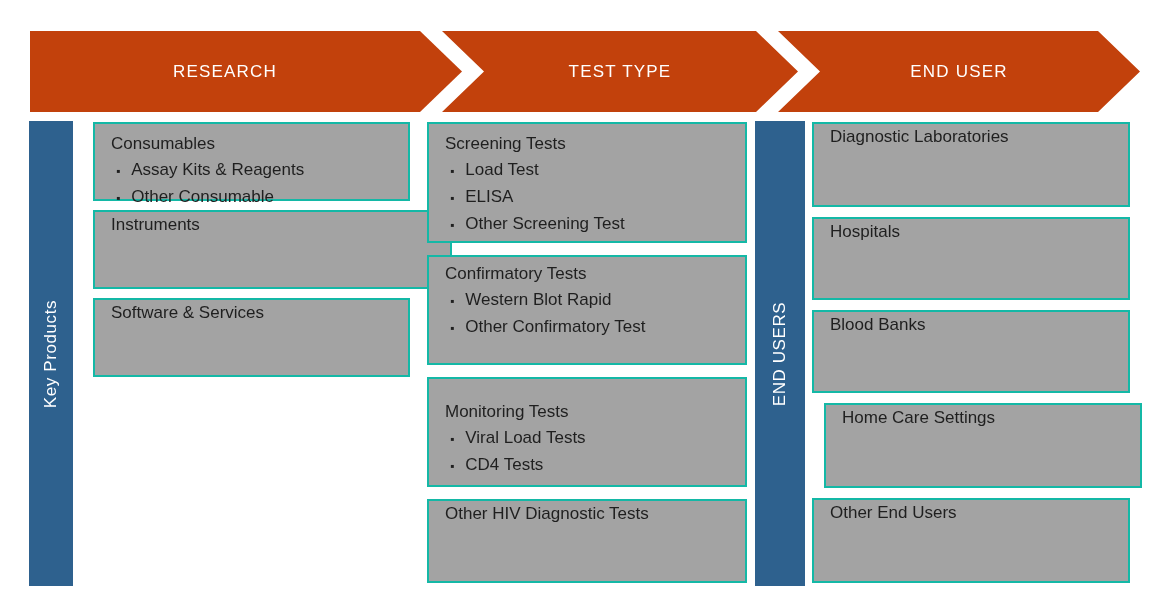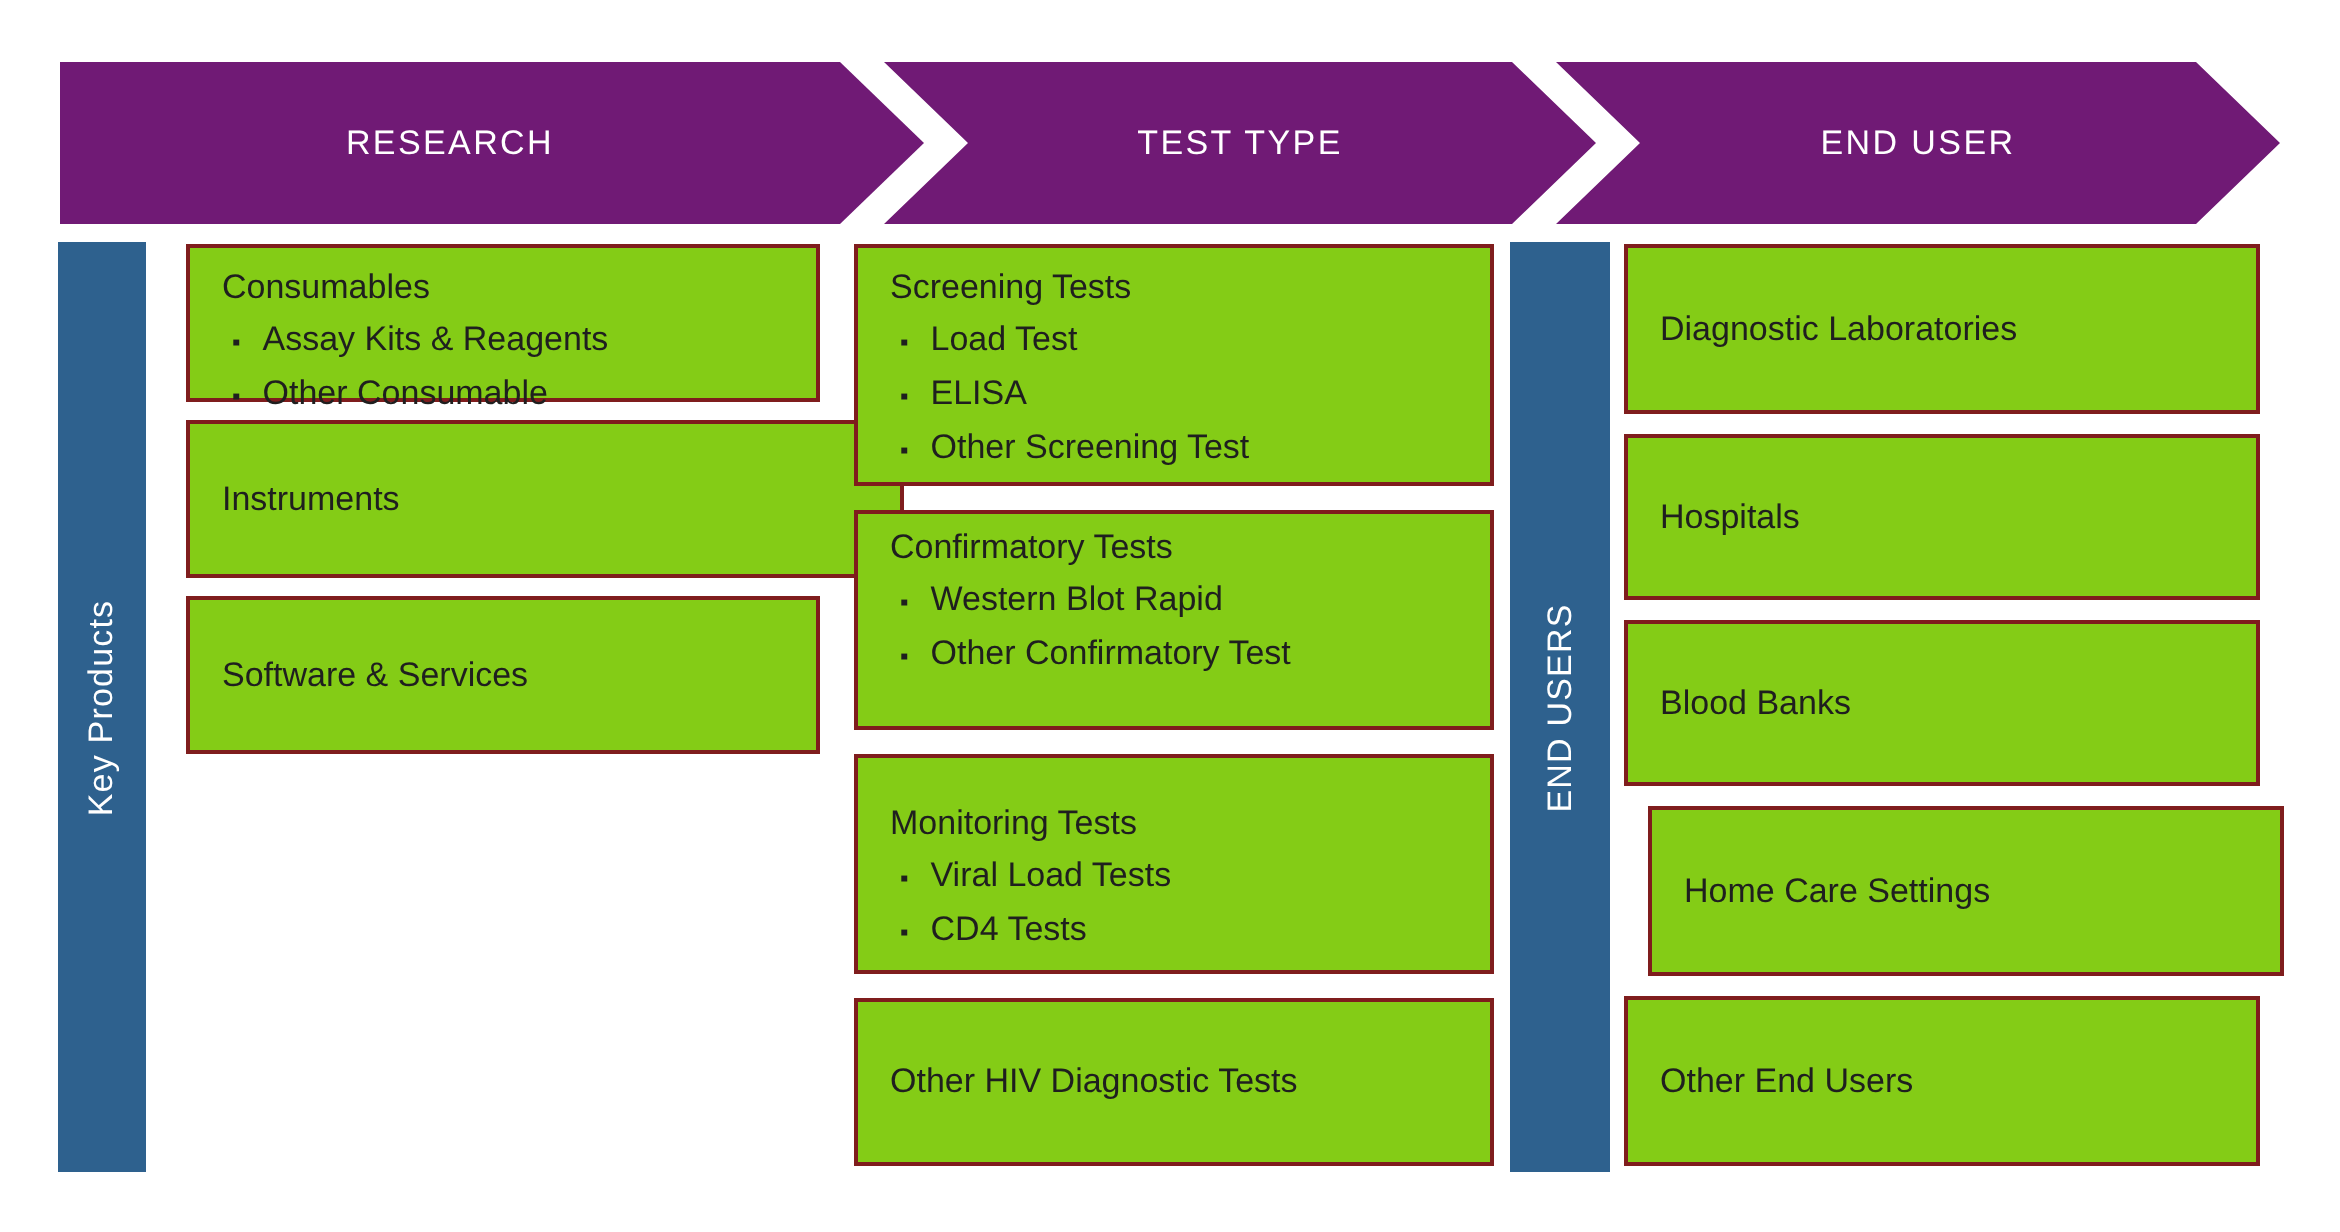--- a/index.html
+++ b/index.html
@@ -2,21 +2,21 @@
 <html><head>
 <meta charset="utf-8">
 <style>
   html,body { margin:0; padding:0; background:#ffffff; }
   .canvas {
     position:relative; width:1170px; height:616px; background:#ffffff;
     font-family:"Liberation Sans", sans-serif; overflow:hidden;
   }
   
   .arrow {
-    position:absolute; top:31px; height:81px; background:#701a75;
+    position:absolute; top:31px; height:81px; background:#c2410c;
     color:#ffffff; display:flex; align-items:center; justify-content:center;
     font-size:17px; letter-spacing:1.2px; box-sizing:border-box;
   }
   .arrow-1 { left:30px;  width:432px; padding-right:42px;
     clip-path:polygon(0 0, 390px 0, 432px 40.5px, 390px 81px, 0 81px); }
   .arrow-2 { left:442px; width:356px; padding-left:42px; padding-right:42px;
     clip-path:polygon(0 0, 314px 0, 356px 40.5px, 314px 81px, 0 81px, 42px 40.5px); }
   .arrow-3 { left:778px; width:362px; padding-left:42px; padding-right:42px;
     clip-path:polygon(0 0, 320px 0, 362px 40.5px, 320px 81px, 0 81px, 42px 40.5px);align-items:center; }
   
@@ -25,25 +25,25 @@
     display:flex; align-items:center; justify-content:center;
   }
   .vbar-left  { left:29px;  width:44px; }
   .vbar-right { left:755px; width:50px; }
   .vbar .vtext {
     transform:rotate(-90deg); white-space:nowrap; color:#ffffff;
     font-size:17px; letter-spacing:0.6px;
   }
   
   .box {
-    position:absolute; background:#84cc16; border:2px solid #7f1d1d;
+    position:absolute; background:#a3a3a3; border:2px solid #14b8a6;
     box-sizing:border-box; color:#1f1f1f; font-size:17px;
   }
   .box .inner { padding:7px 8px 4px 16px; }
-  .box.center { display:flex; align-items:center; }
+  .box.center { display:flex; }
   .box.center .inner { padding:0 8px 0 16px; }
   .title { line-height:26px; }
   .bullet-row { display:flex; align-items:baseline; line-height:26px; padding-left:5px; }
   .blt { font-size:12px; margin-right:11px; flex:0 0 auto; }
 </style>
 </head>
 <body>
 
 <div class="canvas">
 

